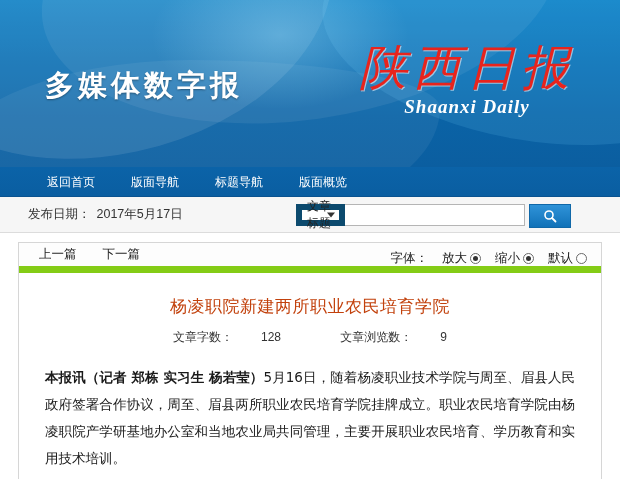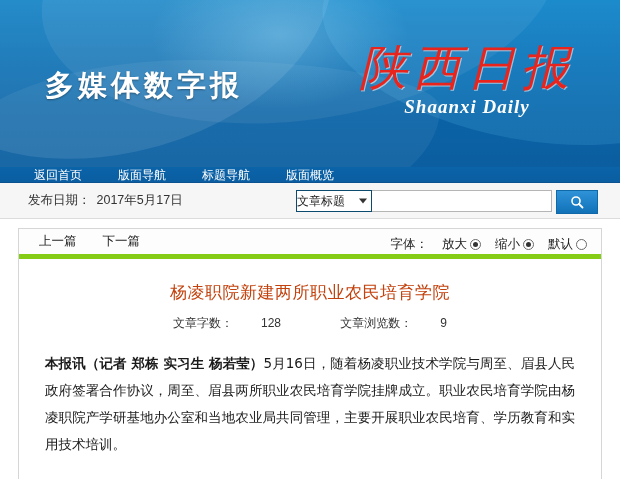--- a/index.html
+++ b/index.html
@@ -116,26 +116,26 @@
     font-weight: bold;
     font-style: italic;
     color: #ffffff;
     letter-spacing: 1px;
   }
 
   
   .nav {
     position: relative;
     width: 620px;
-    height: 16px;
+    height: 30px;
     background: linear-gradient(180deg, #0b63a8 0%, #0a5ea1 100%);
     border-bottom: 1px solid #0a5390;
     display: flex;
     align-items: center;
-    padding-left: 16px;
+    padding-left: 29px;
     box-sizing: border-box;
   }
   .nav-item {
     color: #ffffff;
     font-size: 12px;
     padding: 0 18px;
     line-height: 30px;
     cursor: pointer;
     white-space: nowrap;
   }
@@ -162,28 +162,29 @@
 
   .search-controls {
     position: absolute;
     left: 296px;
     top: 7px;
     display: flex;
     align-items: stretch;
     height: 22px;
   }
   .select-box {
-    width: 76px;
+    width: 49px;
     height: 22px;
-    border: 1px solid #0c4a6e;
+    border: 6px solid #0c4a6e;
     background: #ffffff;
     font-size: 12px;
     color: #222;
     display: flex;
     align-items: center;
+    padding-left: 5px;
     box-sizing: border-box;
     position: relative;
     cursor: pointer;
   }
   .select-box .caret {
     position: absolute;
     right: 4px;
     top: 50%;
     transform: translateY(-50%);
     width: 0; height: 0;
@@ -222,21 +223,21 @@
     margin: 9px 18px 0 18px;
     width: 584px;
     height: 412px;
     border: 1px solid #d6d6d6;
     background: #ffffff;
     box-sizing: border-box;
   }
   .toolbar {
     position: relative;
     height: 30px;
-    border-bottom: 5px solid #84cc16;
+    border-bottom: 7px solid #84cc16;
     background: #fdfdfd;
     display: flex;
     align-items: center;
     box-sizing: border-box;
   }
   .prevnext {
     display: flex;
     margin-left: 20px;
   }
   .prevnext a {

